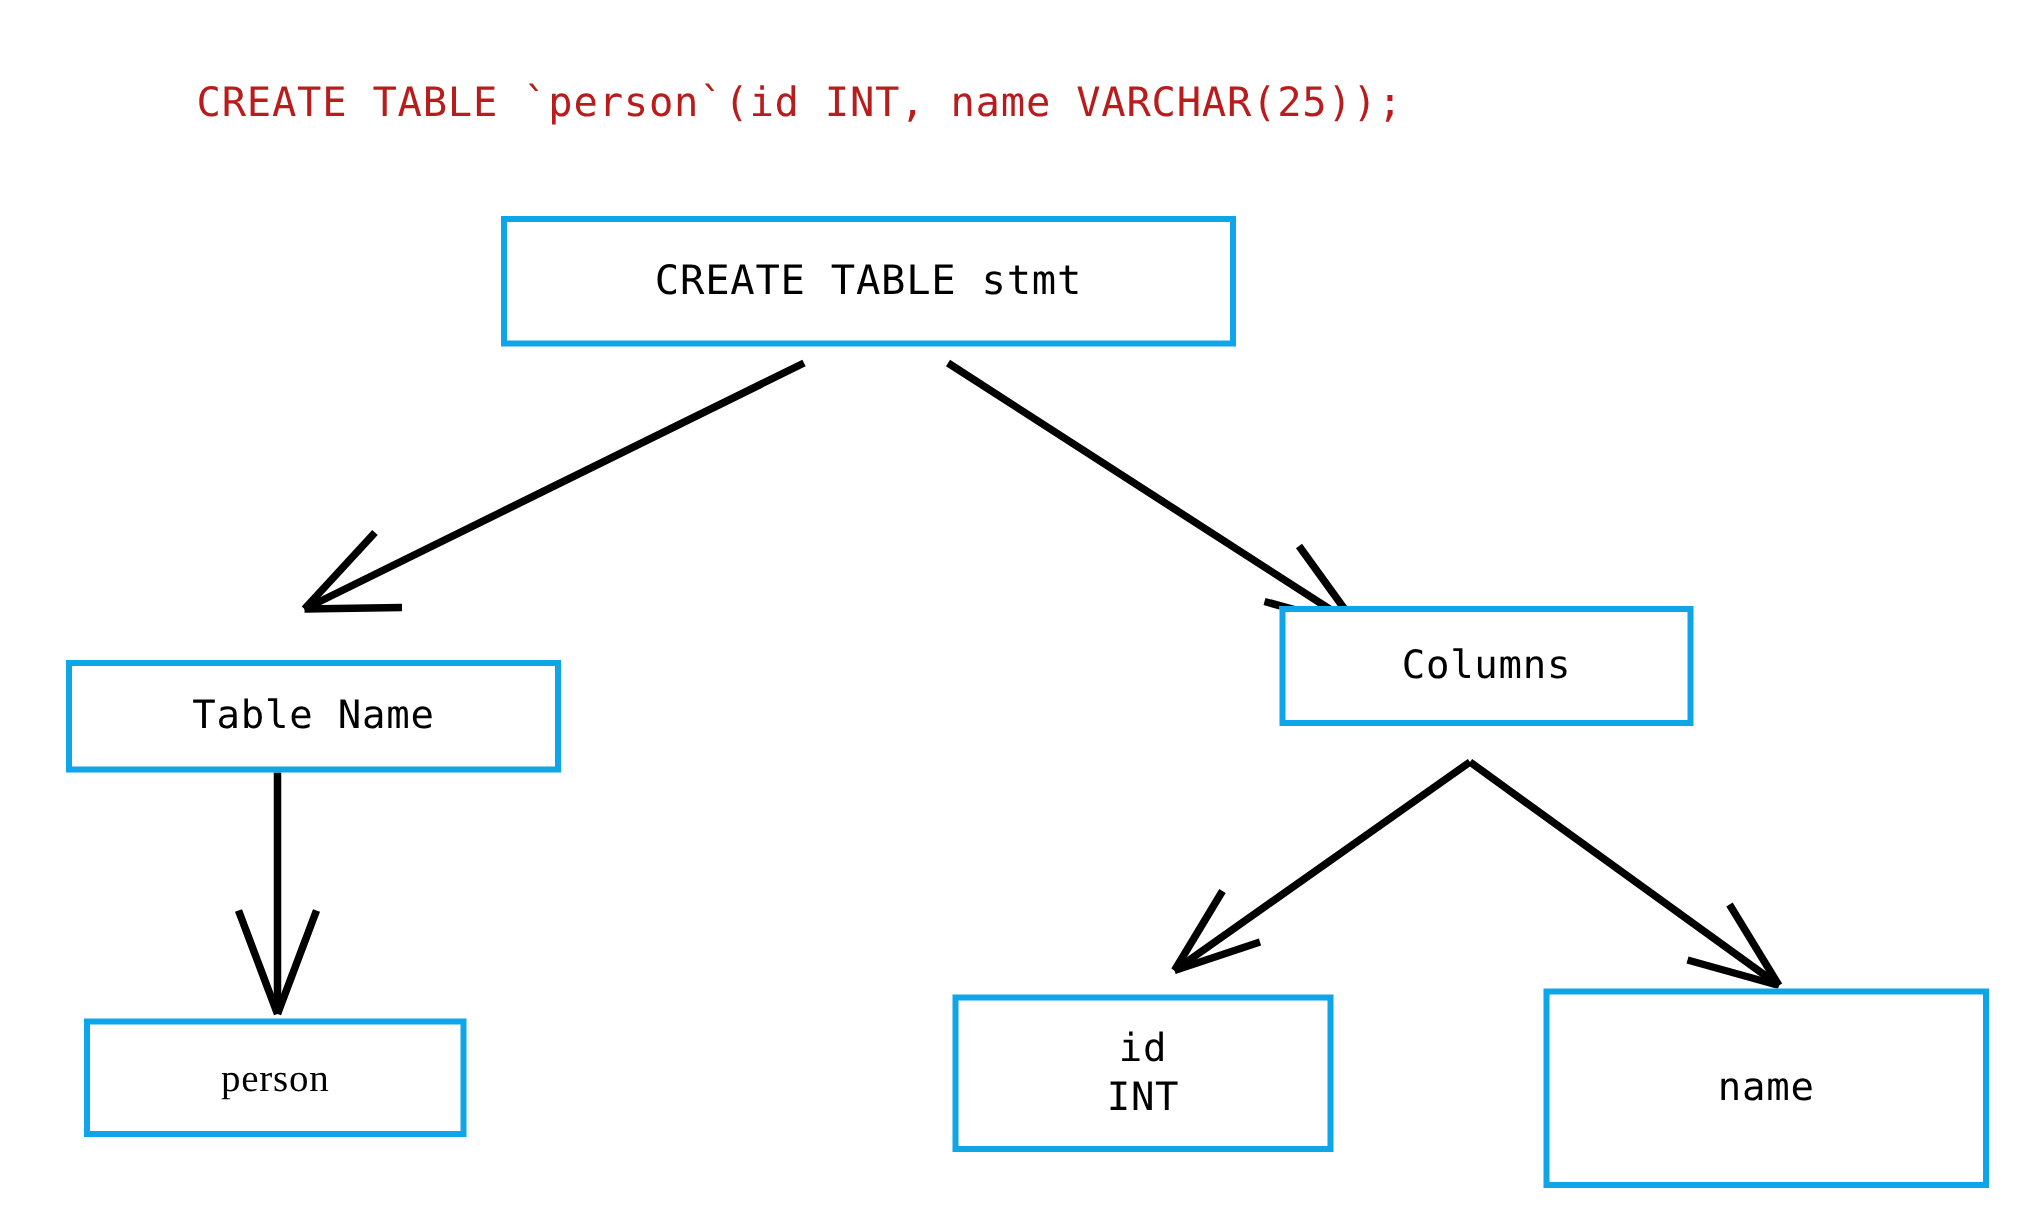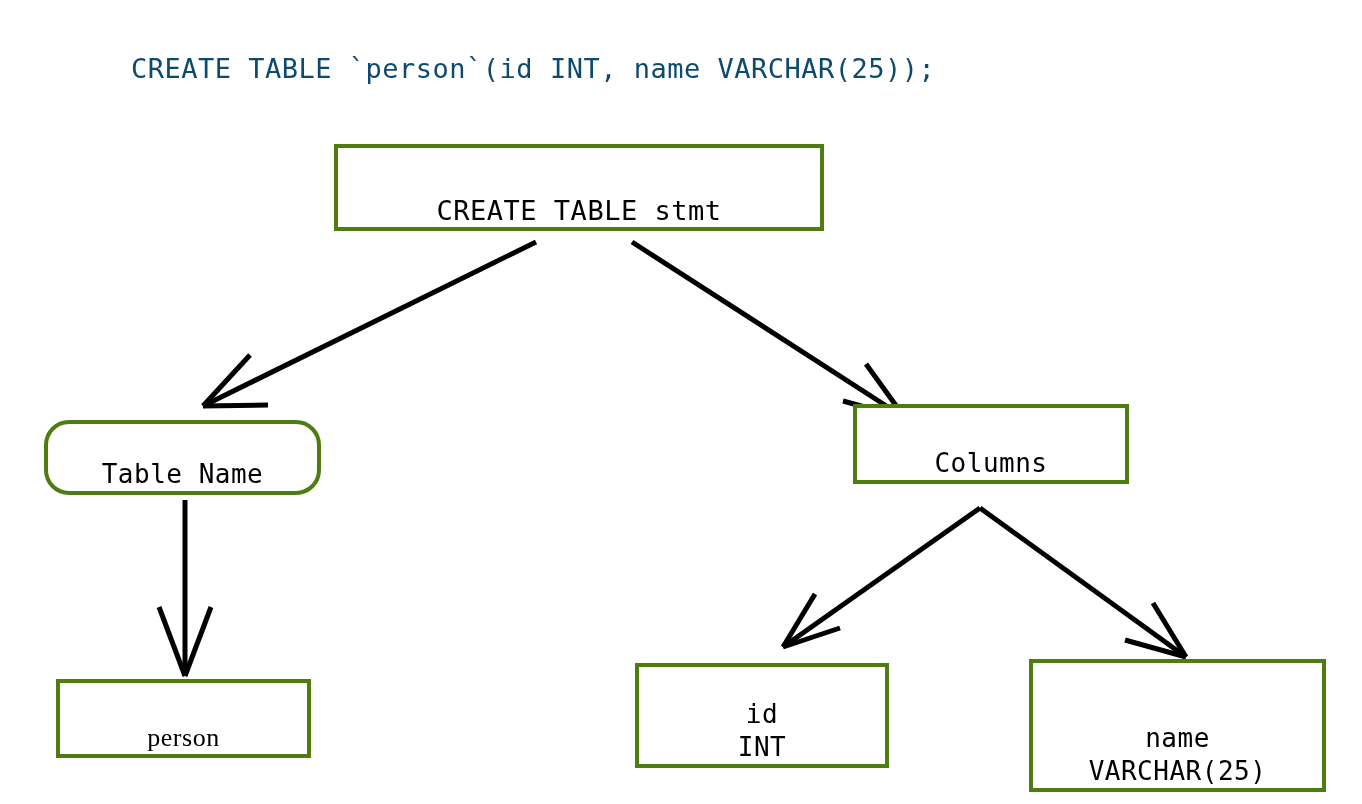--- a/index.html
+++ b/index.html
@@ -21,50 +21,50 @@
   }
   
   #sql-caption {
     position: absolute;
     left: 131px;
     top: 52px;
     font-size: 27px;
     line-height: 34px;
     letter-spacing: 0.5px;
     white-space: pre;
-    color: #0c4a6e;
+    color: #b91c1c;
   }
   
   #edges {
     position: absolute;
     left: 0;
     top: 0;
     width: 1362px;
     height: 804px;
   }
   
   .node {
     position: absolute;
     box-sizing: border-box;
     background: #ffffff;
-    border: 4px solid #4d7c0f;
+    border: 4px solid #0ea5e9;
     display: flex;
     flex-direction: column;
     align-items: center;
-    justify-content: flex-end;
+    justify-content: center;
     text-align: center;
     font-size: 26px;
     line-height: 33px;
     letter-spacing: 0.5px;
     white-space: pre;
     color: #000000;
   }
   .node .line2 { display: block; }
   #node-root     { left: 334px; top: 144px;  width: 490px; height: 87px;  font-size: 27px; }
-  #node-tablename{ left: 44px;  top: 420px;  width: 277px; height: 75px; border-radius: 25px; }
+  #node-tablename{ left: 44px;  top: 440px;  width: 330px; height: 75px; }
   #node-columns  { left: 853px; top: 404px;  width: 276px; height: 80px; }
   #node-person   { left: 56px;  top: 679px;  width: 255px; height: 79px; font-family: Liberation Serif, serif; }
   #node-id       { left: 635px; top: 663px;  width: 254px; height: 105px; }
   #node-name     { left: 1029px;top: 659px;  width: 297px; height: 133px; }
 </style>
 </head>
 <body>
 
 <div id="canvas">
 
@@ -122,16 +122,15 @@
     <span>person</span>
   </div>
 
   <div class="node" id="node-id">
     <span>id</span>
     <span class="line2">INT</span>
   </div>
 
   <div class="node" id="node-name">
     <span>name</span>
-    <span class="line2">VARCHAR(25)</span>
   </div>
 
 </div>
 
 </body></html>

